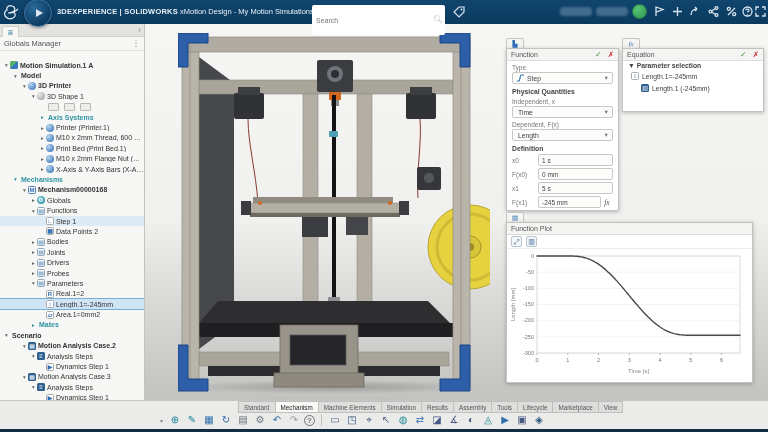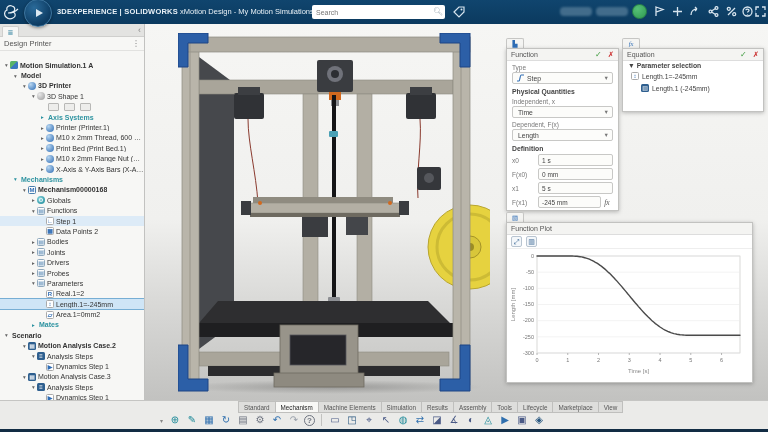--- a/index.html
+++ b/index.html
@@ -11,21 +11,21 @@
     background:linear-gradient(#10456e,#0b3a5f); z-index:40; display:flex; align-items:center; }
   #logo3ds { position:absolute; left:3px; top:4px; width:18px; height:16px; }
   #compass { position:absolute; left:24px; top:-1px; width:28px; height:28px; border-radius:50%;
     background:radial-gradient(circle at 35% 30%, #2a6a99, #0d3c63 70%);
     border:1px solid #3d759e; z-index:41; display:flex; align-items:center; justify-content:center;
     box-shadow:0 1px 3px rgba(0,0,0,.4); }
   #compass .play { width:0; height:0; border-left:7px solid #dce9f2; border-top:4.5px solid transparent; border-bottom:4.5px solid transparent; margin-left:2px;}
   #apptitle { position:absolute; left:57px; top:7px; color:#e8f0f6; font-size:7.5px; white-space:nowrap;}
   #apptitle b { font-weight:bold; letter-spacing:.2px;}
   #apptitle .chev { font-size:6px; color:#bcd2e2; margin-left:3px;}
-  #searchbox { position:absolute; left:312px; top:5px; width:133px; height:14px; background:#fff;
+  #searchbox { position:absolute; left:312px; top:5px; width:133px; height:30px; background:#fff;
     border-radius:2px; display:flex; align-items:center; }
   #searchbox input { flex:1; border:none; outline:none; font-size:7px; color:#444; padding:0 4px;
     font-family:"Liberation Sans",sans-serif; background:transparent; }
   #searchbox .mag { width:12px; color:#8a9aa6; font-size:8px; line-height:14px; }
   #tagicon { position:absolute; left:452px; top:5px; width:14px; height:14px; }
   #userblur { position:absolute; left:560px; top:7px; width:68px; height:9px; display:flex; gap:4px;}
   #userblur span { flex:1; background:#547b98; opacity:.75; border-radius:4px; filter:blur(1px); }
   #avatar { position:absolute; left:632px; top:4px; width:15px; height:15px; border-radius:50%;
     background:radial-gradient(circle at 35% 30%, #57c177, #2f9a52); border:1px solid #2a8547;}
   .tb-ic { position:absolute; top:4px; width:15px; height:15px; display:flex; align-items:center; justify-content:center; }
@@ -284,21 +284,21 @@
     </g>
   </svg>
 </div>
 
 <div id="leftpanel">
   <div id="lp-tabs">
     <div id="lp-tab1">≣</div>
     <span id="lp-collapse">‹</span>
   </div>
   <div id="lp-header">
-    <span class="t">Design Printer</span>
+    <span class="t">Globals Manager</span>
     <span class="kebab">⋮</span>
   </div>
   <div id="tree">
       <div class="tree-row" style="padding-left: 3px;">
         <span class="arr">▾</span>
         <span class="tic ic-sim"></span>
         <span class="lbl b">Motion Simulation.1 A</span>
       </div>
       <div class="tree-row" style="padding-left: 12px;">
         <span class="arr">▾</span>

